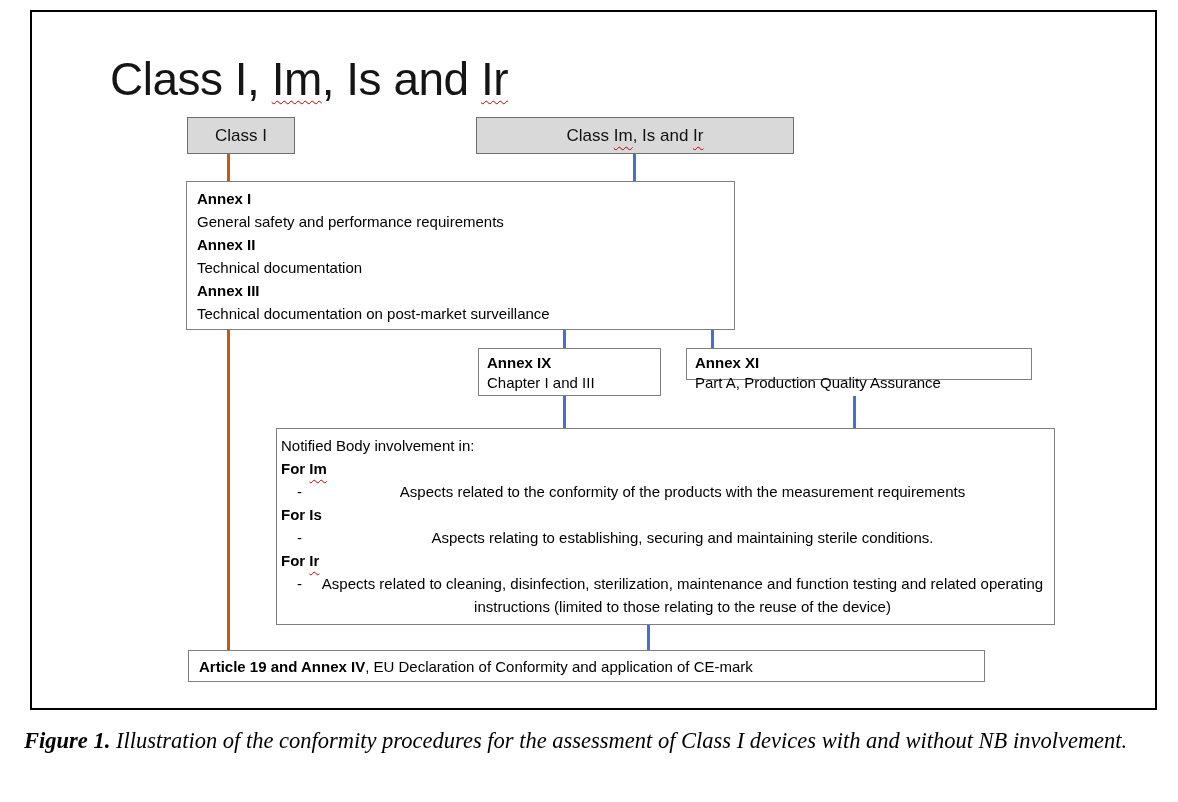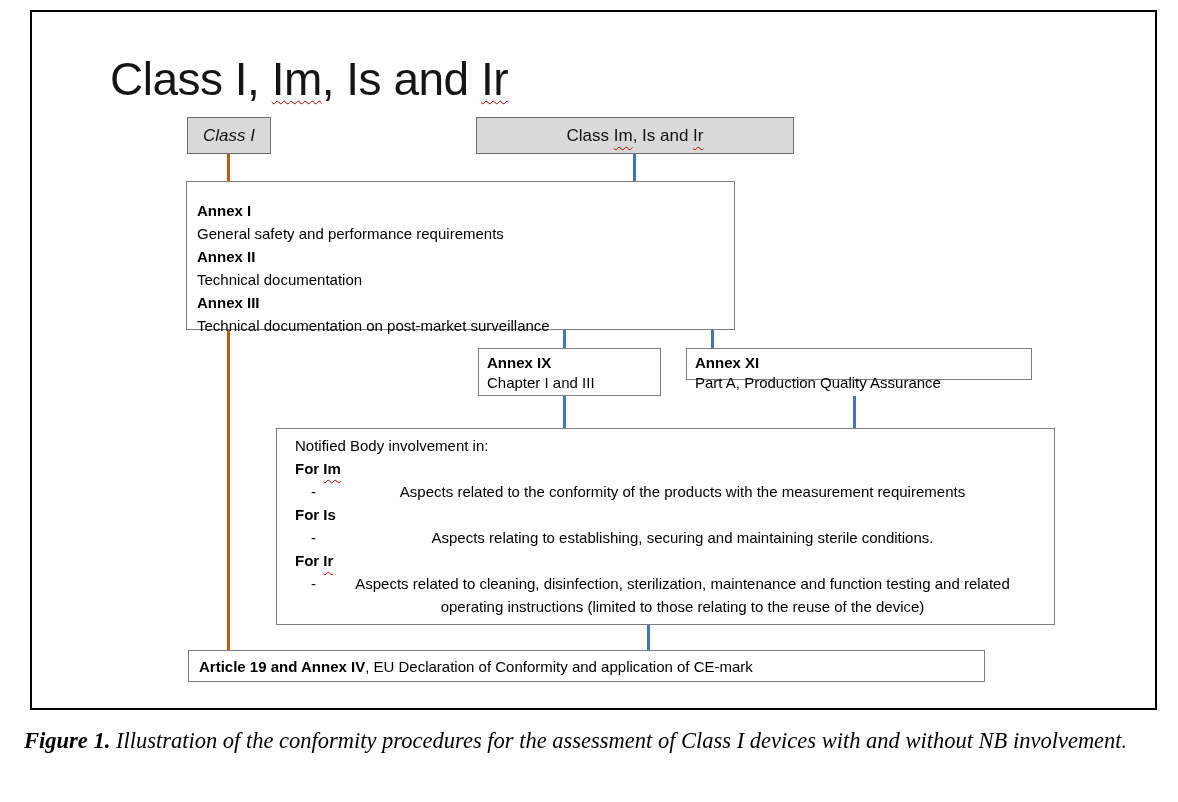--- a/index.html
+++ b/index.html
@@ -24,43 +24,43 @@
     text-decoration-color:var(--squiggle-red,#C00000);
     text-decoration-thickness:1px; text-underline-offset:5px;
   }
   .uline { text-underline-offset:2px; }
 
   .node {
     position:absolute; background:var(--node-fill,#D9D9D9);
     border:1px solid #6e6e6e; display:flex; align-items:center; justify-content:center;
     font-size:17px; color:#111;
   }
-  .node-class-i  { left:187px; top:117px; width:84px;  height:37px;font-style:italic; }
+  .node-class-i  { left:187px; top:117px; width:108px;  height:37px; }
   .node-class-im { left:476px; top:117px; width:318px; height:37px; }
 
   .vline { position:absolute; width:3px; }
   .vline.blue   { background:var(--connector-blue,#4472C4); }
   .vline.orange { background:var(--connector-orange,#C55A11); }
   .line-orange-main { left:227px; top:154px; height:496px; }
   .line-blue-1 { left:633px; top:154px; height:27px; }
   .line-blue-2 { left:563px; top:330px; height:18px; }
   .line-blue-3 { left:711px; top:330px; height:18px; }
   .line-blue-4 { left:563px; top:396px; height:32px; }
   .line-blue-5 { left:853px; top:396px; height:32px; }
   .line-blue-6 { left:647px; top:624px; height:26px; }
 
   .panel {
     position:absolute; background:#fff; border:1px solid var(--box-border,#7F7F7F);
     font-size:15px; line-height:23px; color:#000;
   }
   .panel .b { font-weight:bold; }
-  .panel-annex123 { left:186px; top:181px; width:549px; height:149px; padding:17px 10px; }
+  .panel-annex123 { left:186px; top:181px; width:549px; height:149px; padding:5px 10px; }
   .panel-annex9   { left:478px; top:348px; width:183px; height:48px;  padding:4px 8px; line-height:20px; }
   .panel-annex11  { left:686px; top:348px; width:346px; height:32px;  padding:4px 8px; line-height:20px; }
-  .panel-nb       { left:276px; top:428px; width:779px; height:197px; padding:5px 18px; }
+  .panel-nb       { left:276px; top:428px; width:779px; height:197px; padding:5px 4px; }
   .panel-article  { left:160px; top:650px; width:797px; height:32px;  padding:0 10px;
                     display:flex; align-items:center; white-space:nowrap;margin-left:28px; }
 
   .bullet { display:flex; }
   .bullet .dash  { flex:0 0 34px; padding-left:16px; }
   .bullet .btext { flex:1;text-align:center; }
 
   .caption {
     position:absolute; left:24px; top:726px; width:1132px;
     font-family:"Liberation Serif", serif; font-style:italic;

